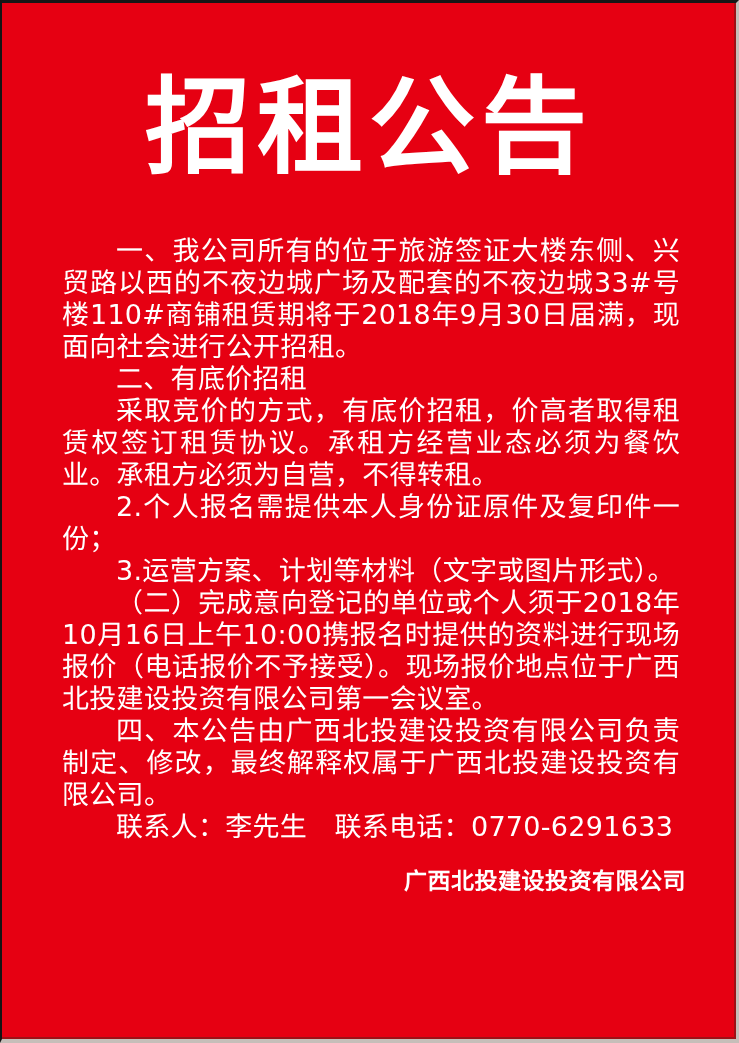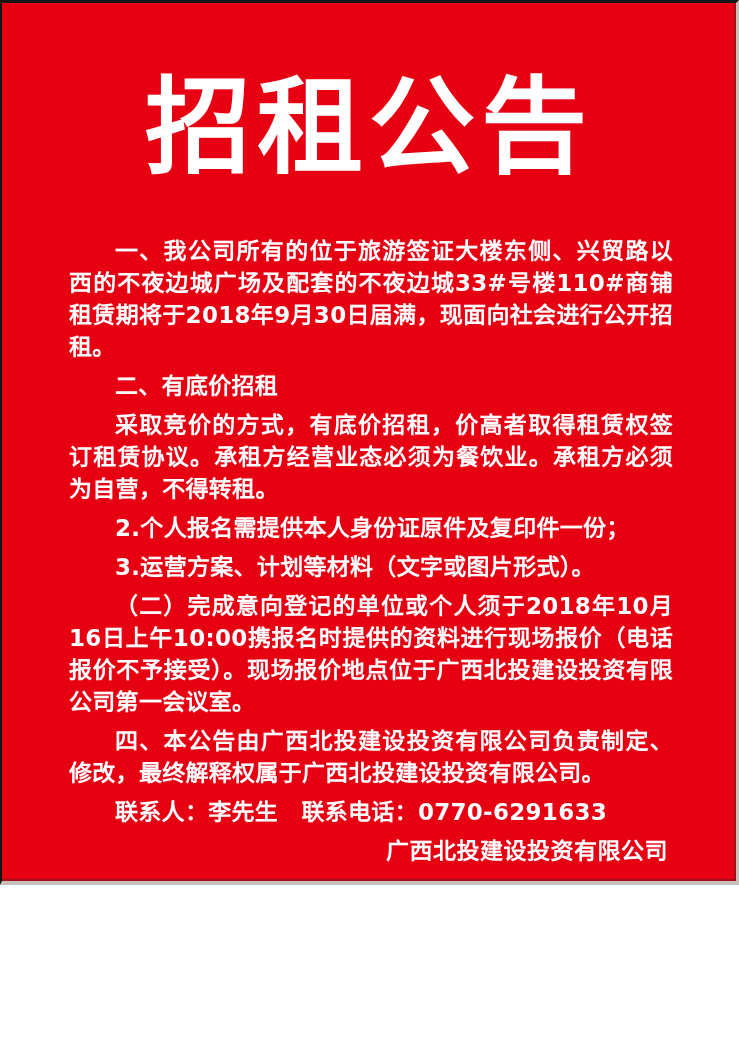--- a/index.html
+++ b/index.html
@@ -4,21 +4,21 @@
 <title>招租公告</title>
 <style>
   html, body {
     margin: 0;
     padding: 0;
     background: #ffffff;
   }
   .poster {
     position: relative;
     width: 739px;
-    height: 885px;
+    height: 1043px;
     box-sizing: border-box;
     background: #E60012;
     border-top: 3px solid #161616;
     border-left: 2px solid #141414;
     border-right: 3px solid #c6beb9;
     border-bottom: 4px solid #c6beb9;
     box-shadow: inset -2px -2px 0 #9e1016;
     color: #ffffff;
     font-family: "DejaVu Sans", "Liberation Sans", sans-serif;
     overflow: hidden;
@@ -30,31 +30,31 @@
     font-size: 106px;
     line-height: 1.28;
     font-weight: bold;
     letter-spacing: 6px;
     white-space: nowrap;
   }
   .body-text {
     margin: 40px 56px 0 60px;
   }
   .body-text .para {
-    margin: 7px;
-    font-size: 23px;
+    margin: 0;
+    font-size: 27px;
     line-height: 32px;
-    font-weight: bold;
+    font-weight: normal;
     text-align: justify;
     text-indent: 2em;
     letter-spacing: 0.3px;
   }
   .signature {
-    margin-top: 4px;
-    padding-right: 68px;
+    margin-top: 22px;
+    padding-right: 50px;
     text-align: right;
   }
   .signature .sig-inner {
     display: inline-block;
     text-align: center;
     font-size: 23px;
     line-height: 33px;
     font-weight: bold;
     letter-spacing: 0.5px;
   }

